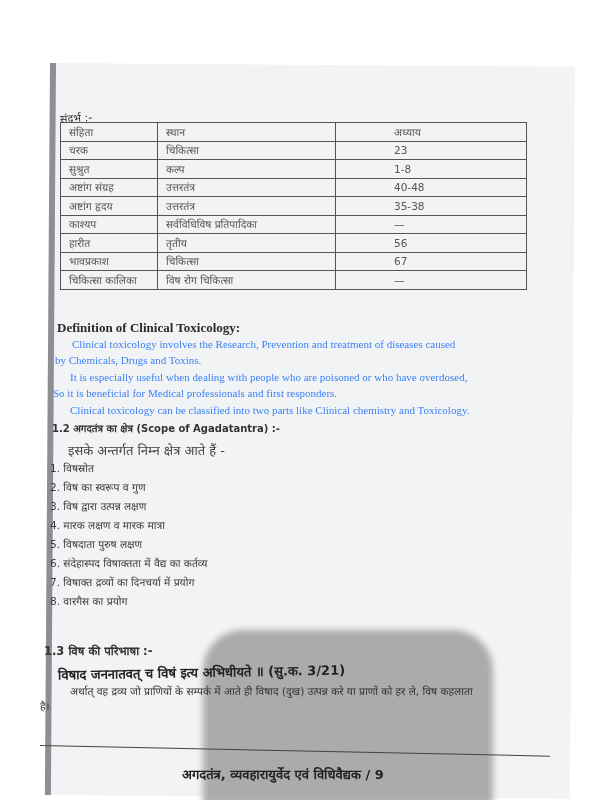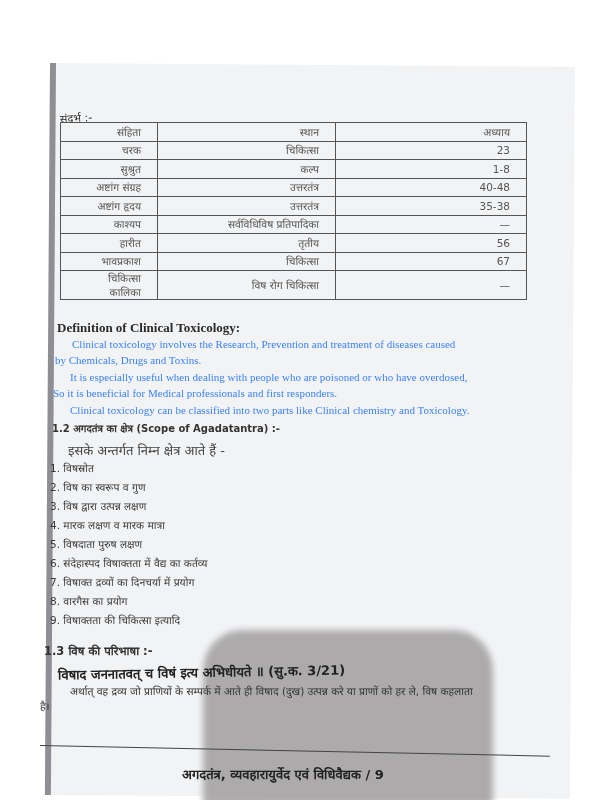--- a/index.html
+++ b/index.html
@@ -24,21 +24,21 @@
     .ref-label {
       position: absolute; left: 60px; top: 110px; font-size: 11px; color: #333;
       font-family: "DejaVu Sans", sans-serif; transform: rotate(-4deg);
     }
     table.ref {
       position: absolute; left: 60px; top: 122px; width: 467px;
       border-collapse: collapse; font-family: "DejaVu Sans", sans-serif;
       font-size: 10.5px; color: #555;
     }
     table.ref td, table.ref th {
-      border: 1px solid #555; height: 17.5px; padding: 0 16px; font-weight: normal; text-align: right;
+      border: 1px solid #555; height: 17.5px; padding: 0 8px; font-weight: normal; text-align: left;
     }
     table.ref col.c1 { width: 97px; }
     table.ref col.c2 { width: 178px; }
     table.ref td.num, table.ref th.num { padding-left: 58px; }
     .sec {
       position: absolute; left: 0; font-family: "Liberation Serif", serif; color: #2a2a2a;
     }
     .h-bold { font-weight: bold; font-size: 13px; }
     .para { font-size: 11px; line-height: 16px; color: #3b82f6; }
     .list { font-family: "DejaVu Sans", sans-serif; font-size: 10.5px; color: #3a3a3a; }
@@ -131,21 +131,20 @@
 
   <div class="sec list" style="left:50px; top:461px;">
     <div>1. विषस्रोत</div>
     <div>2. विष का स्वरूप व गुण</div>
     <div>3. विष द्वारा उत्पन्न लक्षण</div>
     <div>4. मारक लक्षण व मारक मात्रा</div>
     <div>5. विषदाता पुरुष लक्षण</div>
     <div>6. संदेहास्पद विषाक्तता में वैद्य का कर्तव्य</div>
     <div>7. विषाक्त द्रव्यों का दिनचर्या में प्रयोग</div>
     <div>8. वारगैस का प्रयोग</div>
-    <div>9. विषाक्तता की चिकित्सा इत्यादि</div>
   </div>
 </div>
 
 <div class="shadow"></div>
 
 <div class="content">
   <div class="sec dev" style="left:44px; top:643px; font-weight:bold; font-size:11.5px;">1.3 विष की परिभाषा :-</div>
   <div class="sec quote" style="left:58px; top:663px; transform:rotate(-1deg);">विषाद जननातवत् च विषं इत्य अभिधीयते ॥ (सु.क. 3/21)</div>
   <div class="sec dev" style="left:70px; top:684px; font-size:10.5px;">अर्थात् वह द्रव्य जो प्राणियों के सम्पर्क में आते ही विषाद (दुख) उत्पन्न करे या प्राणों को हर ले, विष कहलाता</div>
   <div class="sec dev" style="left:40px; top:699px; font-size:10.5px;">है।</div>

